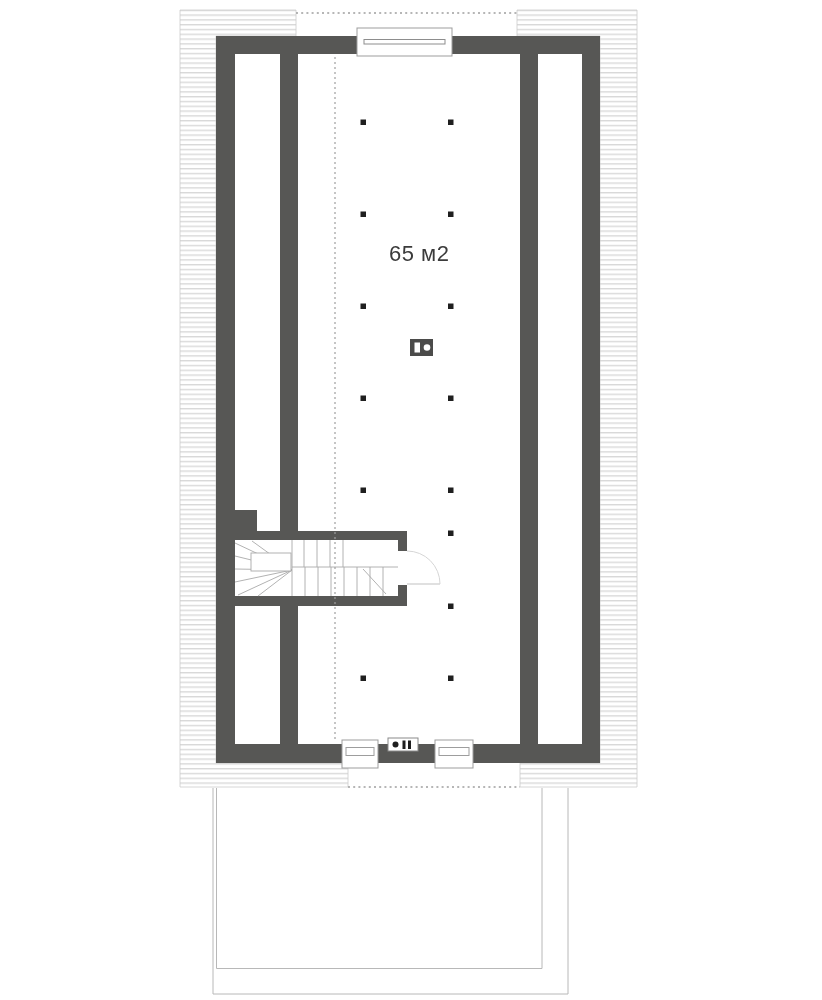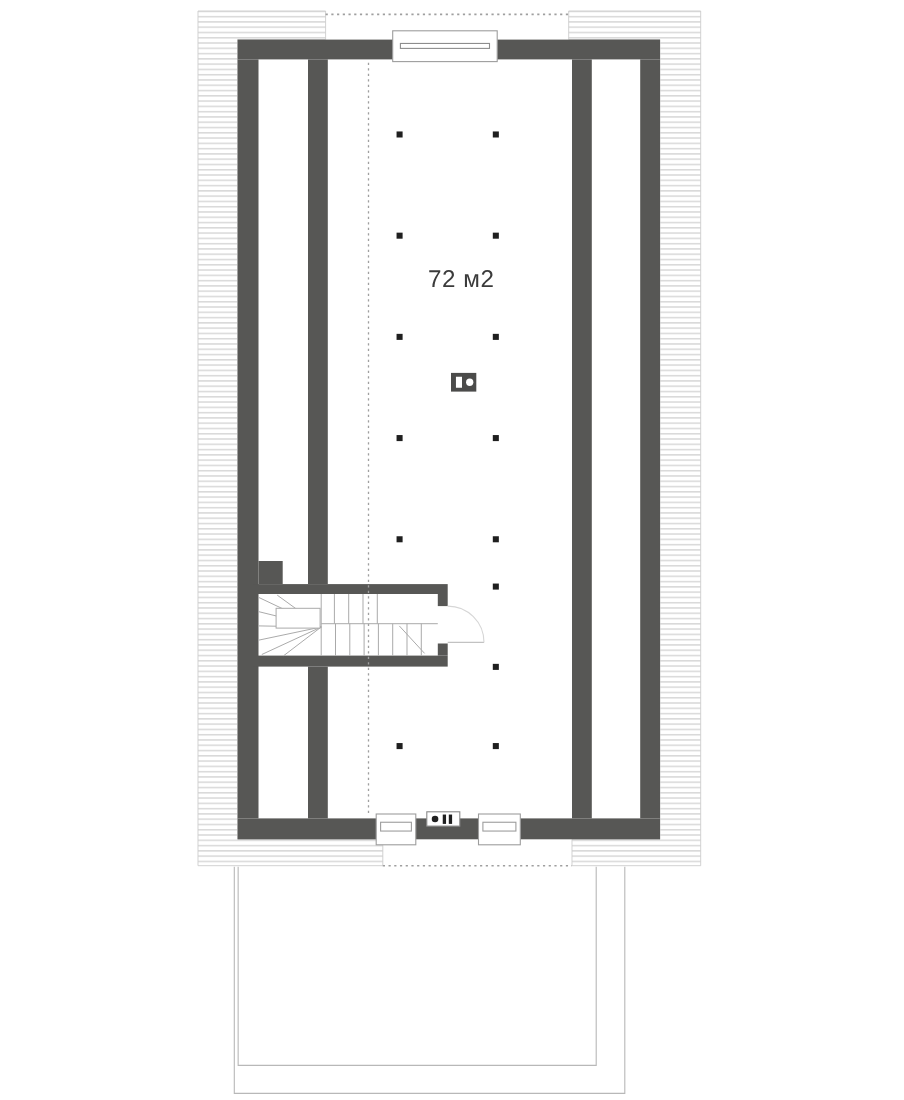--- a/index.html
+++ b/index.html
@@ -176,14 +176,14 @@
 
     <g>
       <rect class="vent-box" x="388" y="738" width="30" height="13"></rect>
       <circle class="vent-black" cx="395.5" cy="744.5" r="3"></circle>
       <rect class="vent-black" x="402.5" y="740.5" width="3" height="8.5"></rect>
       <rect class="vent-black" x="408" y="740.5" width="3" height="8.5"></rect>
     </g>
 
   </svg>
 
-  <div id="area-label">72 м2</div>
+  <div id="area-label">65 м2</div>
 </div>
 
 </body></html>

